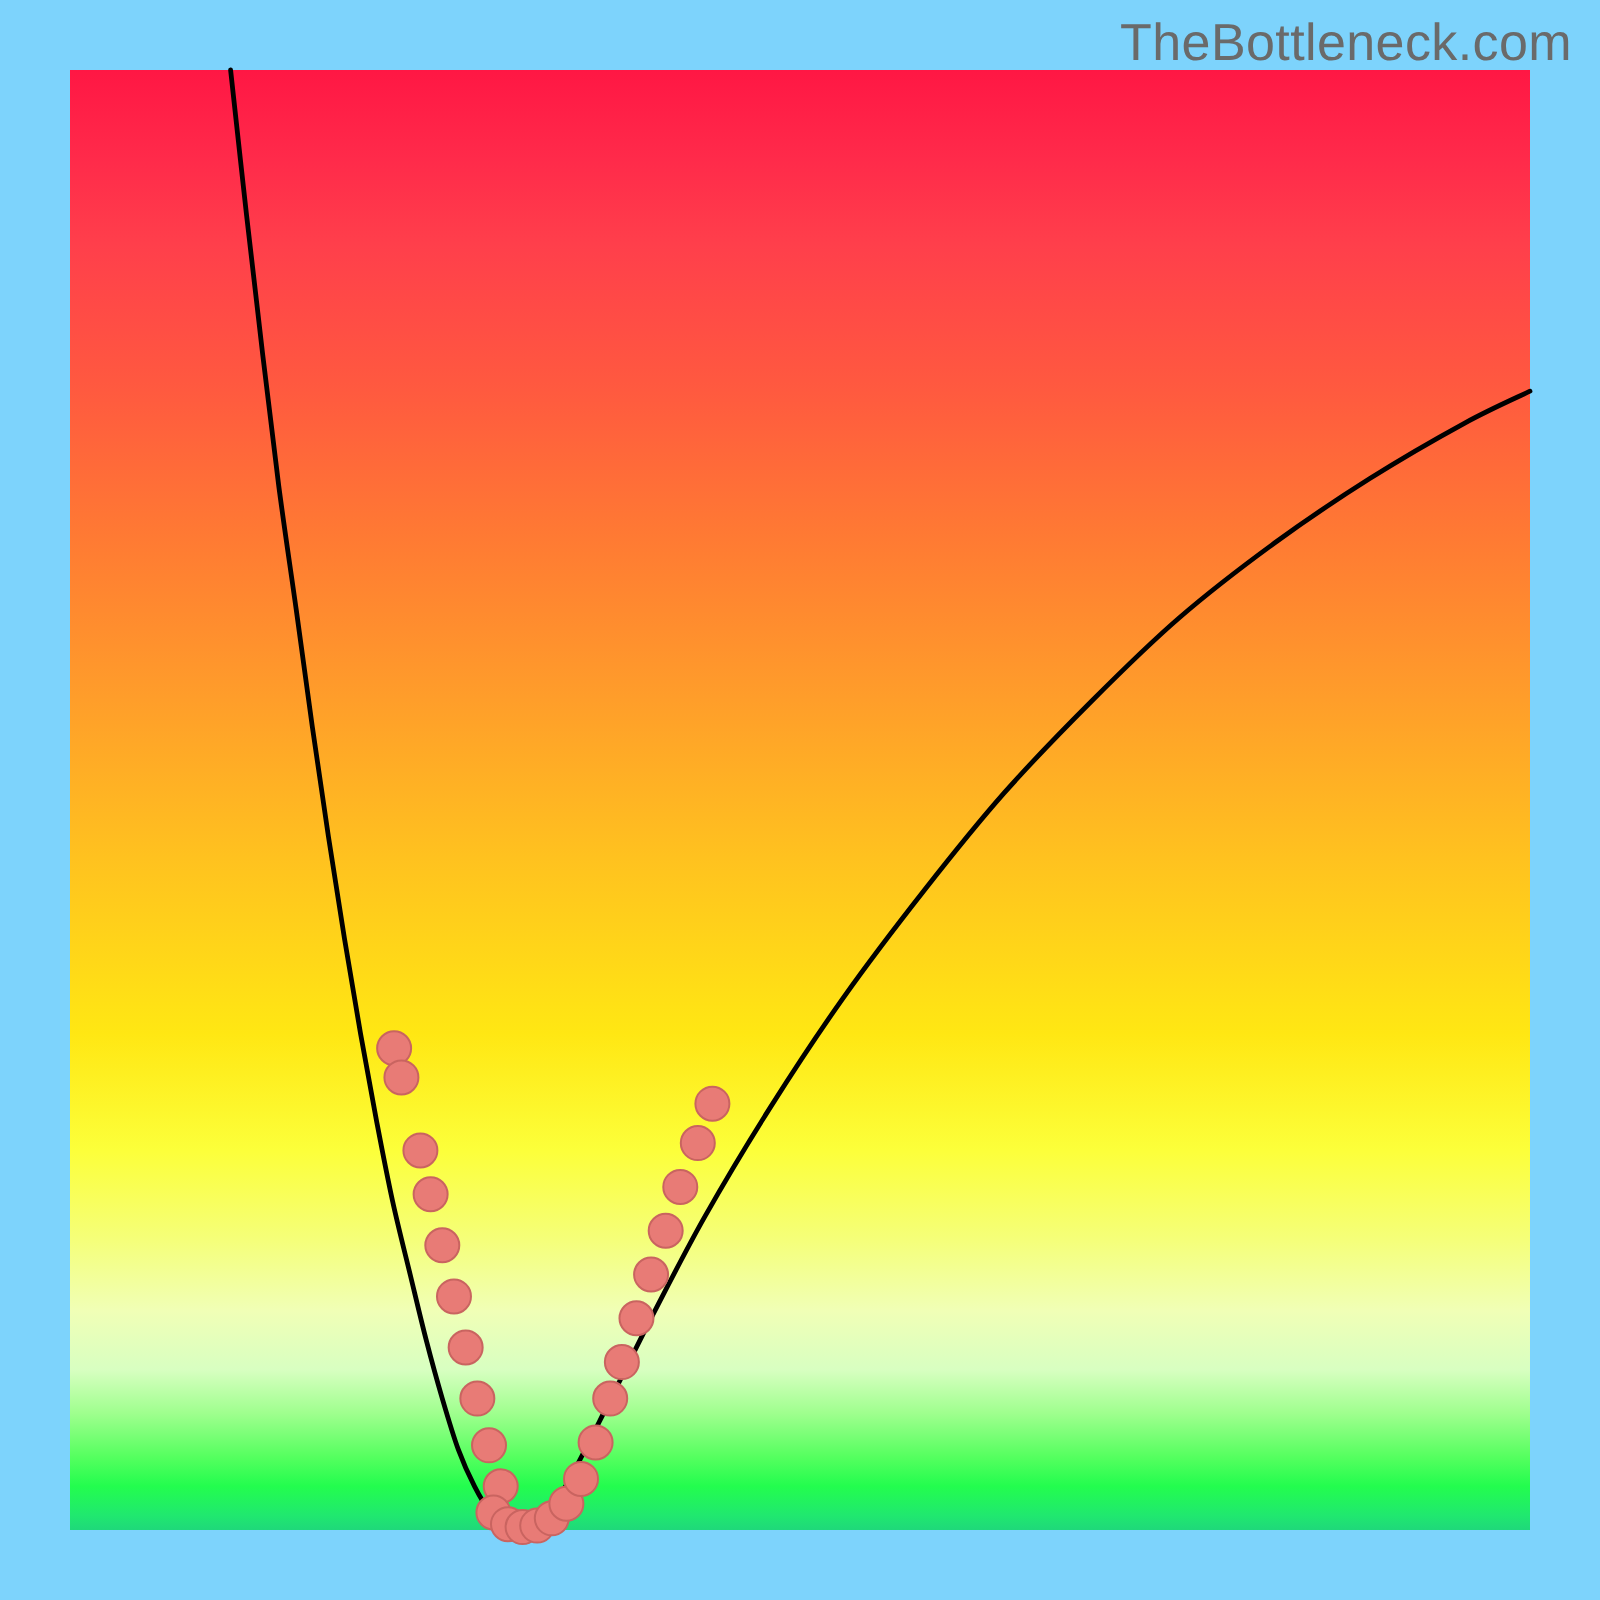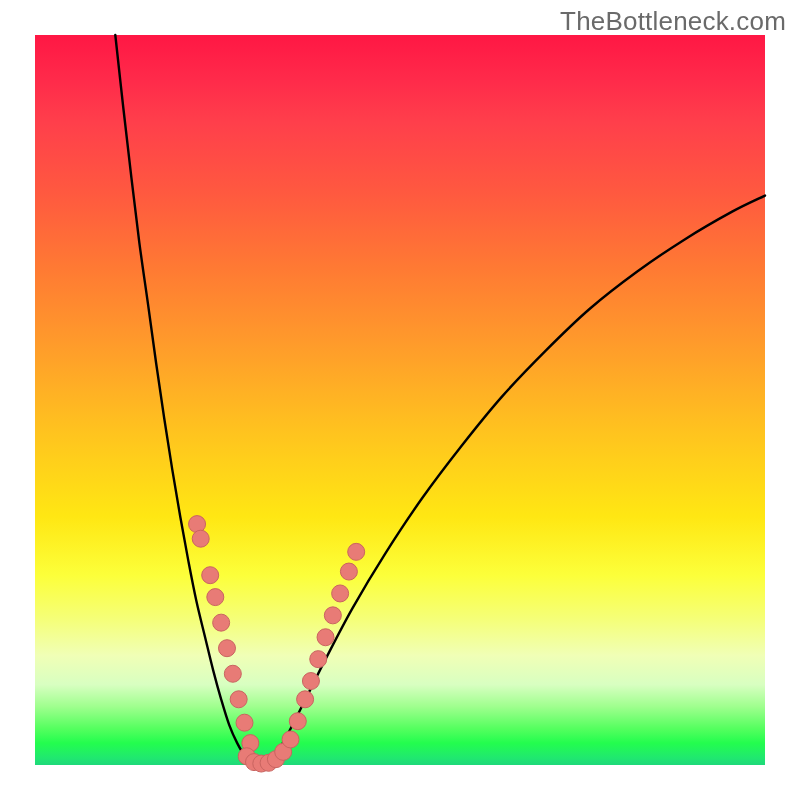--- a/index.html
+++ b/index.html
@@ -10,21 +10,21 @@
     overflow: hidden;
     background: #000;
     font-family: Arial, Helvetica, sans-serif;
   }
   .frame {
     position: absolute;
     left: 0;
     top: 0;
     width: 800px;
     height: 800px;
-    background: #ffffff;
+    background: #7dd3fc;
   }
   .plot-area {
     position: absolute;
     left: 35px;
     top: 35px;
     width: 730px;
     height: 730px;
     
     background: linear-gradient(
       to bottom,

